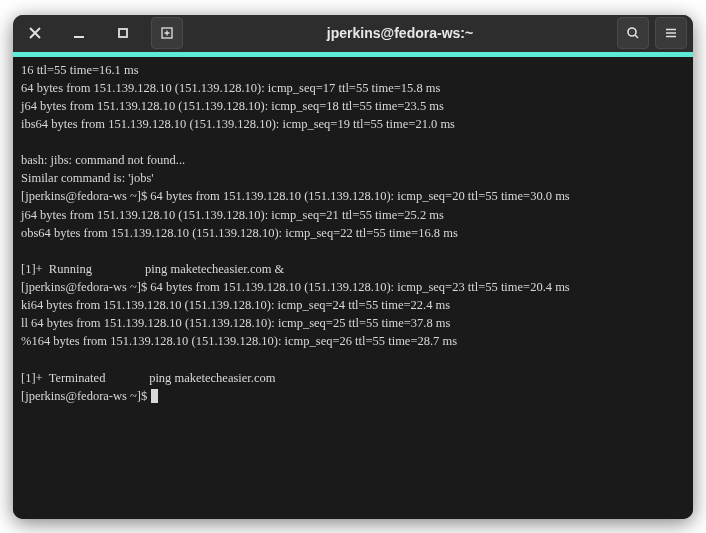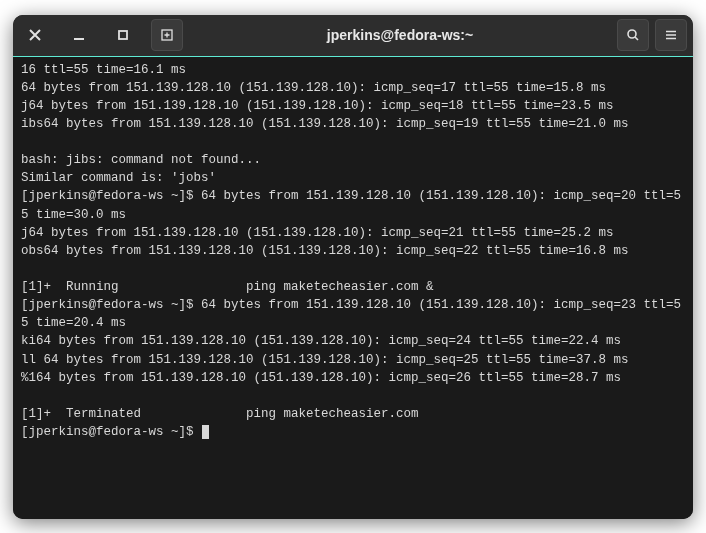--- a/index.html
+++ b/index.html
@@ -21,21 +21,21 @@
       display: flex;
       flex-direction: column;
       overflow: hidden;
     }
     .titlebar {
       background: #2d2d2d;
       height: 42px;
       display: flex;
       align-items: center;
       padding: 0 6px;
-      border-bottom: 1px solid #5eead4;
+      border-bottom: 5px solid #5eead4;
     }
     .titlebar-left {
       display: flex;
       gap: 12px;
       align-items: center;
     }
     .titlebar-btn {
       width: 32px;
       height: 32px;
       display: flex;
@@ -59,21 +59,21 @@
       font-weight: 600;
     }
     .titlebar-right {
       display: flex;
       gap: 6px;
     }
     .terminal {
       flex: 1;
       background: #1a1a1a;
       color: #d8d8d8;
-      font-family: Liberation Mono, monospace;
+      font-family: Liberation Serif, serif;
       font-size: 12.5px;
       line-height: 1.45;
       padding: 4px 8px 8px 8px;
       overflow: hidden;
       white-space: pre-wrap;
       word-break: break-all;
     }
     .cursor {
       display: inline-block;
       width: 7px;

